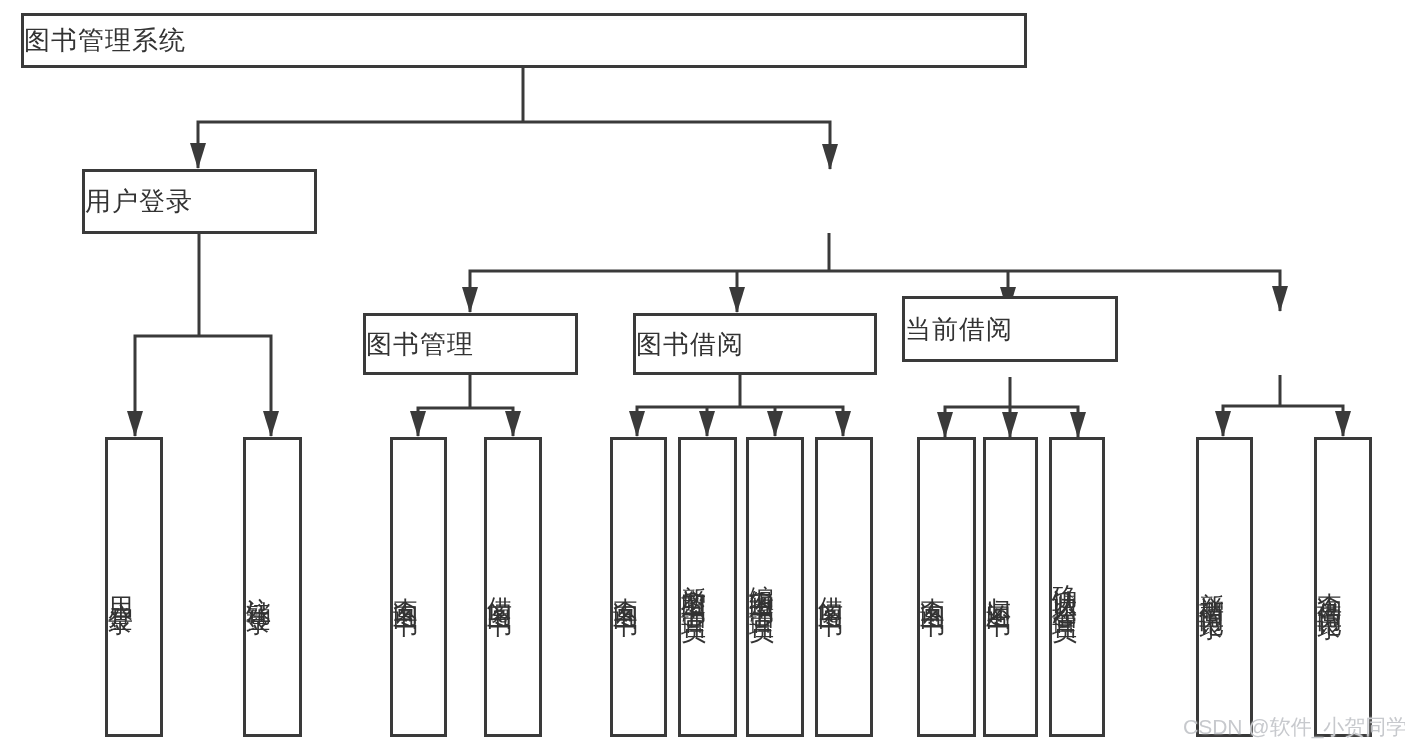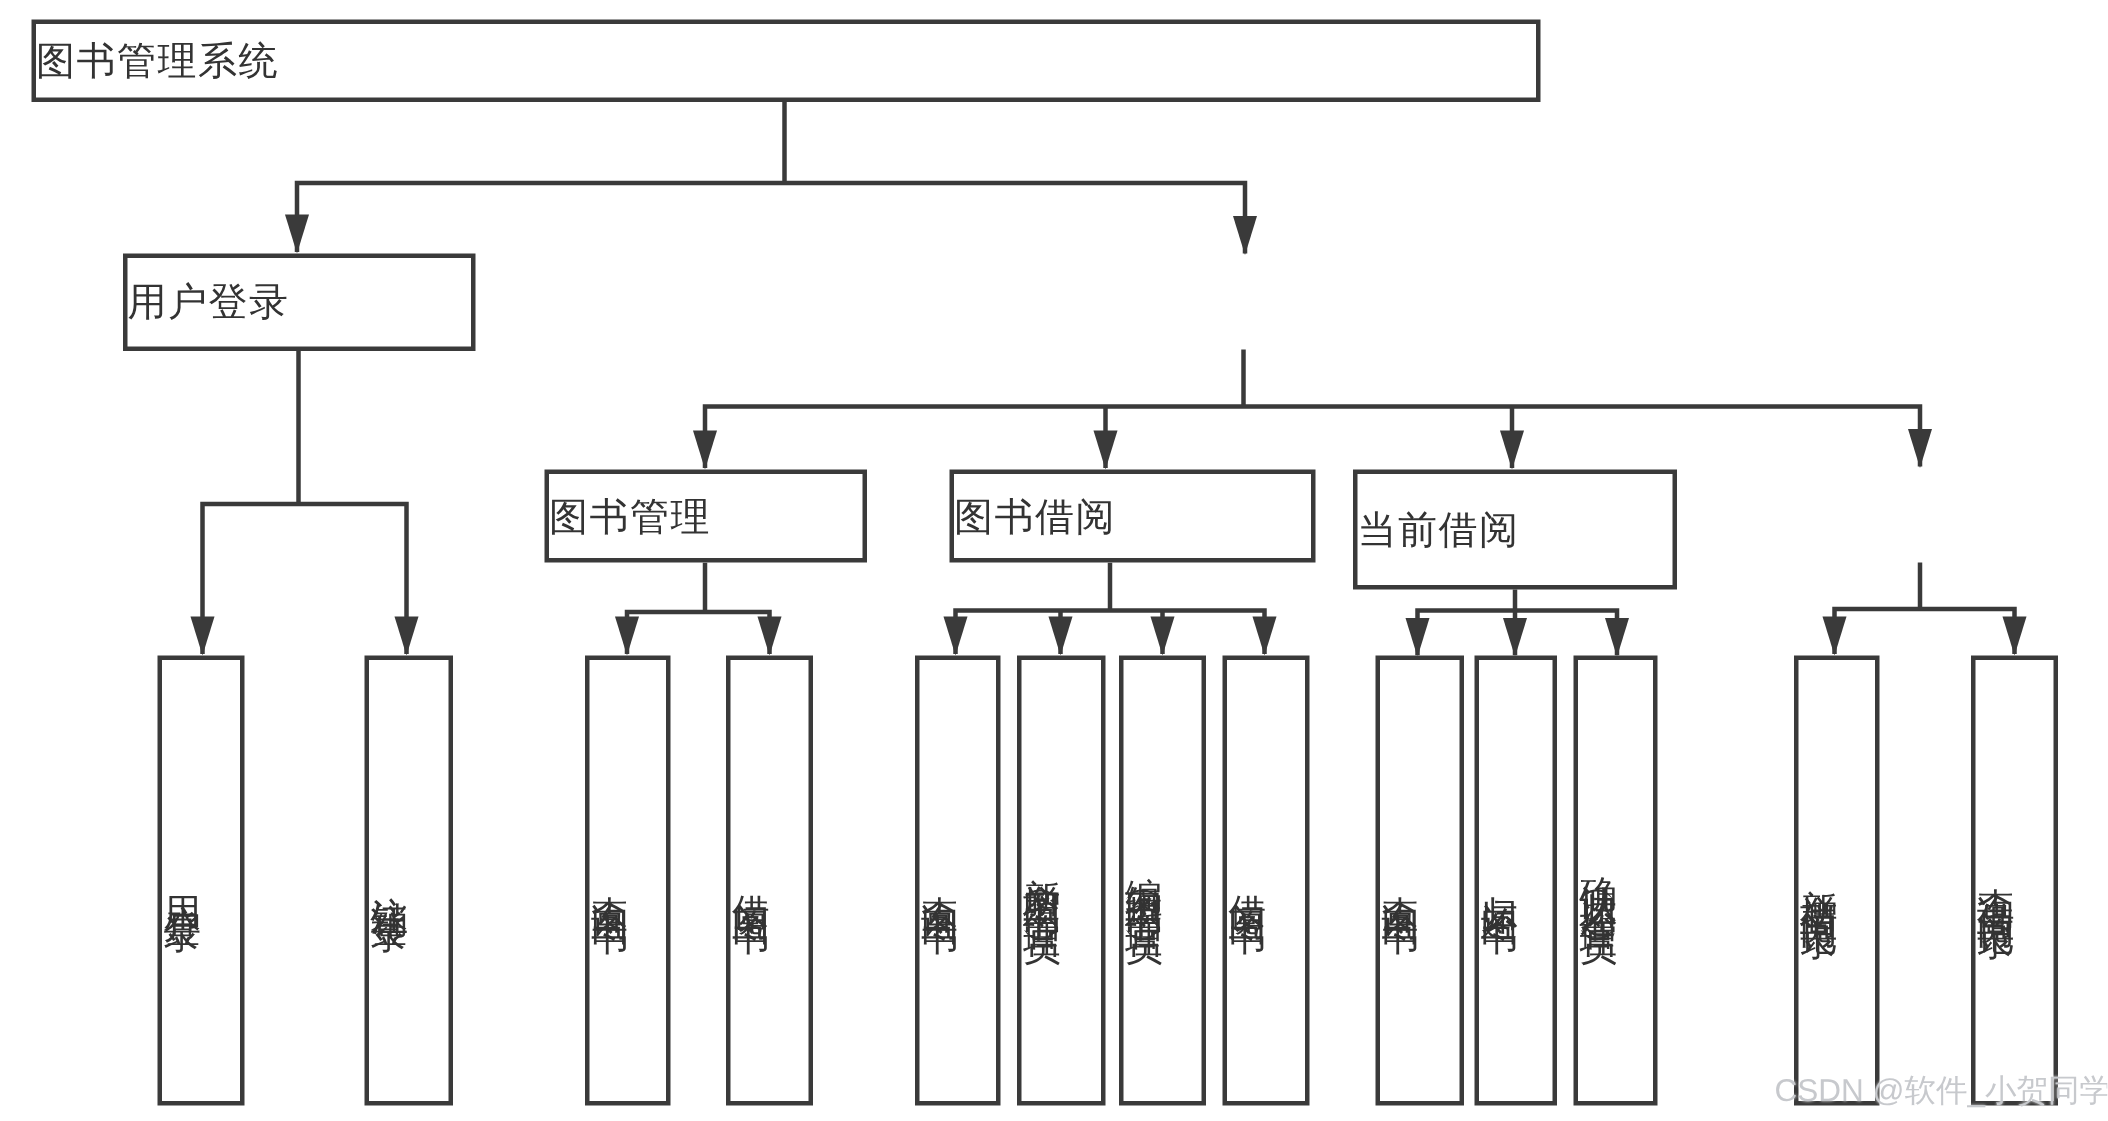--- a/index.html
+++ b/index.html
@@ -106,21 +106,21 @@
   <div class="box" style="left:82px;top:169px;width:235px;height:65px">
     <span class="hlabel">用户登录</span>
   </div>
 
   <div class="box" style="left:363px;top:313px;width:215px;height:62px">
     <span class="hlabel">图书管理</span>
   </div>
   <div class="box" style="left:633px;top:313px;width:244px;height:62px">
     <span class="hlabel">图书借阅</span>
   </div>
-  <div class="box" style="left:902px;top:313px;width:216px;height:80px">
+  <div class="box" style="left:902px;top:296px;width:216px;height:66px">
     <span class="hlabel">当前借阅</span>
   </div>
 
   <div class="box leaf" style="left:105px;top:437px;width:58px;height:300px">
     <span class="vtext">用户登录</span>
   </div>
   <div class="box leaf" style="left:243px;top:437px;width:59px;height:300px">
     <span class="vtext">注销登录</span>
   </div>
 

